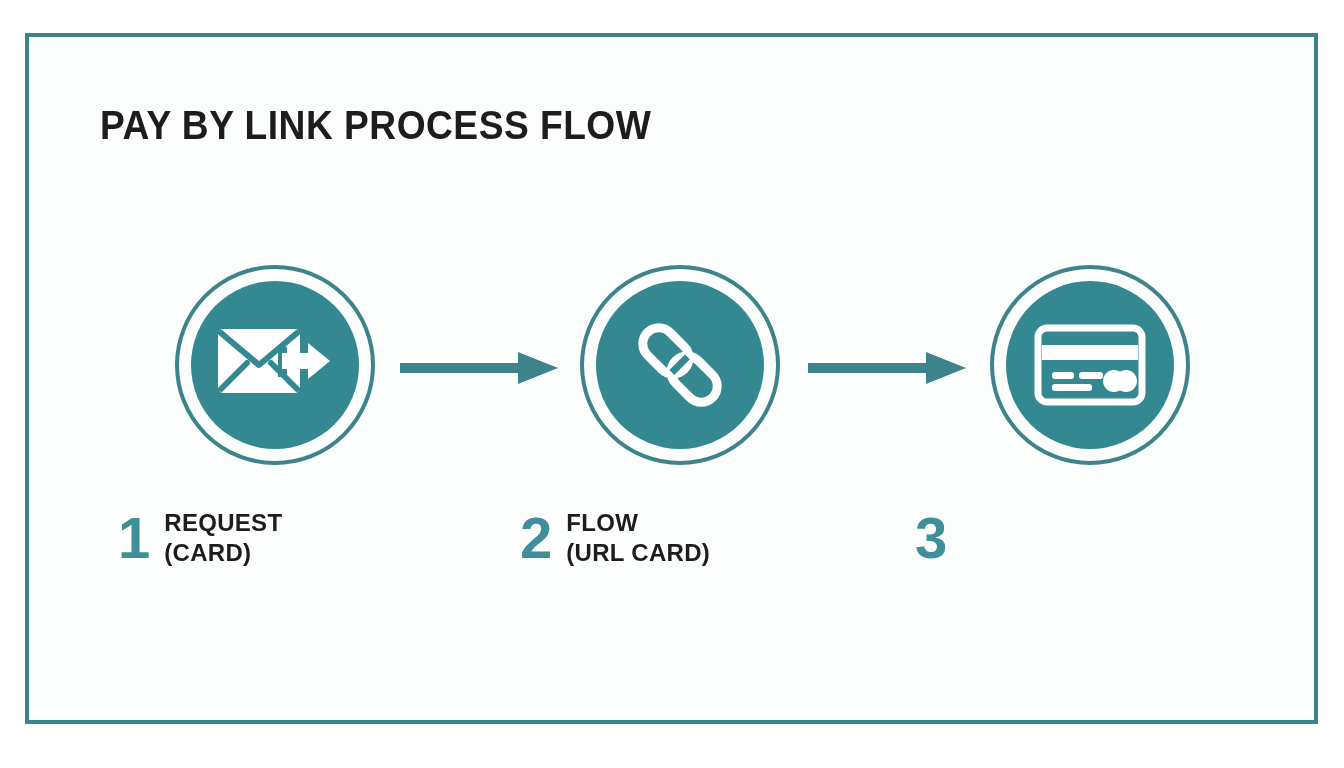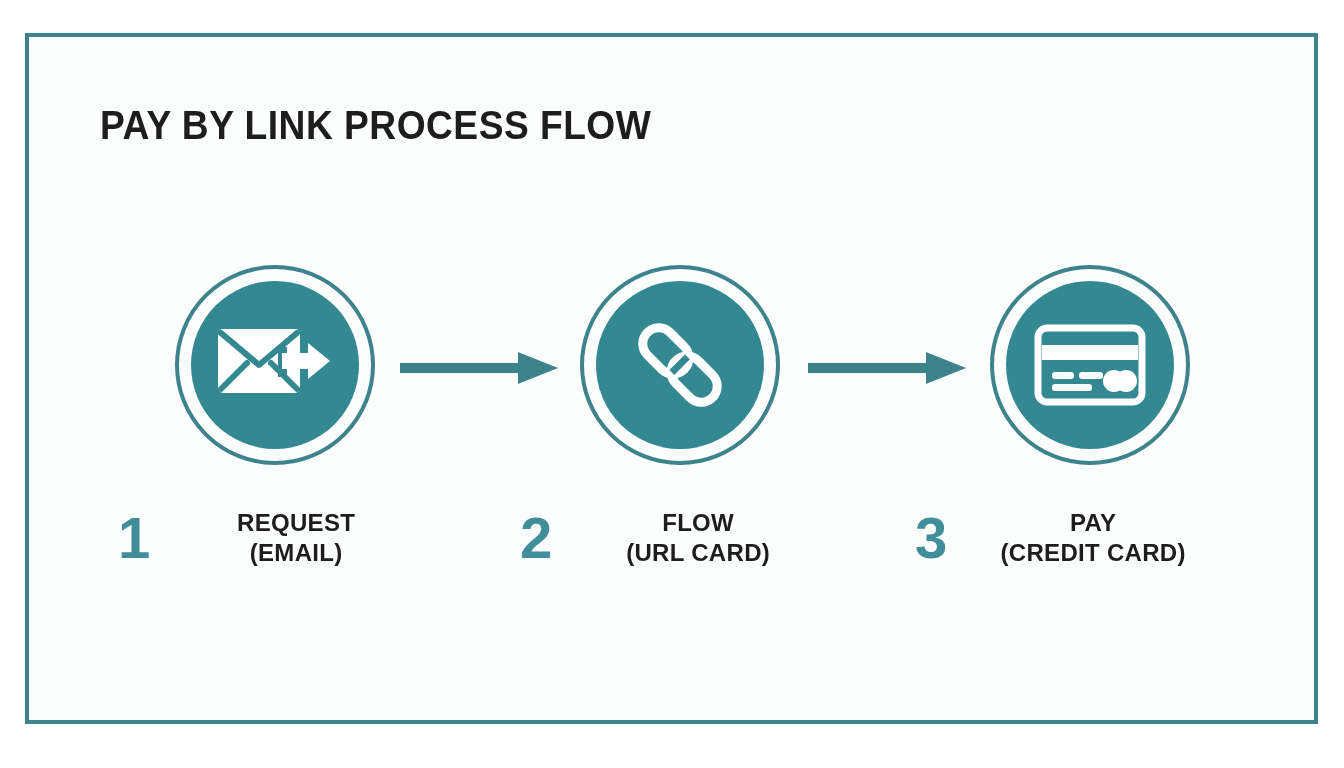--- a/index.html
+++ b/index.html
@@ -123,21 +123,20 @@
   .step-num {
     font-size: 58px;
     font-weight: bold;
     color: #3f8e99;
     line-height: 1;
     margin-right: 14px;
     flex: 0 0 auto;
   }
   .caption-text {
     flex: 1 1 auto;
-    text-align: center;
     color: #1d1d1d;
     font-size: 24px;
     font-weight: bold;
     line-height: 1.25;
     letter-spacing: 0.3px;
   }
   .caption-text .l1 { display: block; }
   .caption-text .l2 { display: block; white-space: nowrap; }
 </style>
 </head>
@@ -218,34 +217,30 @@
           <circle cx="80" cy="57" r="11" fill="#ffffff"></circle>
           <circle cx="92" cy="57" r="11" fill="#ffffff"></circle>
         </svg>
       </div>
     </div>
 
     <div class="caption c1">
       <span class="step-num">1</span>
       <span class="caption-text">
         <span class="l1">REQUEST</span>
-        <span class="l2">(EMAIL)</span>
+        <span class="l2">(CARD)</span>
       </span>
     </div>
 
     <div class="caption c2">
       <span class="step-num">2</span>
       <span class="caption-text">
         <span class="l1">FLOW</span>
         <span class="l2">(URL CARD)</span>
       </span>
     </div>
 
     <div class="caption c3">
       <span class="step-num">3</span>
-      <span class="caption-text">
-        <span class="l1">PAY</span>
-        <span class="l2">(CREDIT CARD)</span>
-      </span>
     </div>
 
   </div>
 </div>
 
 </body></html>

